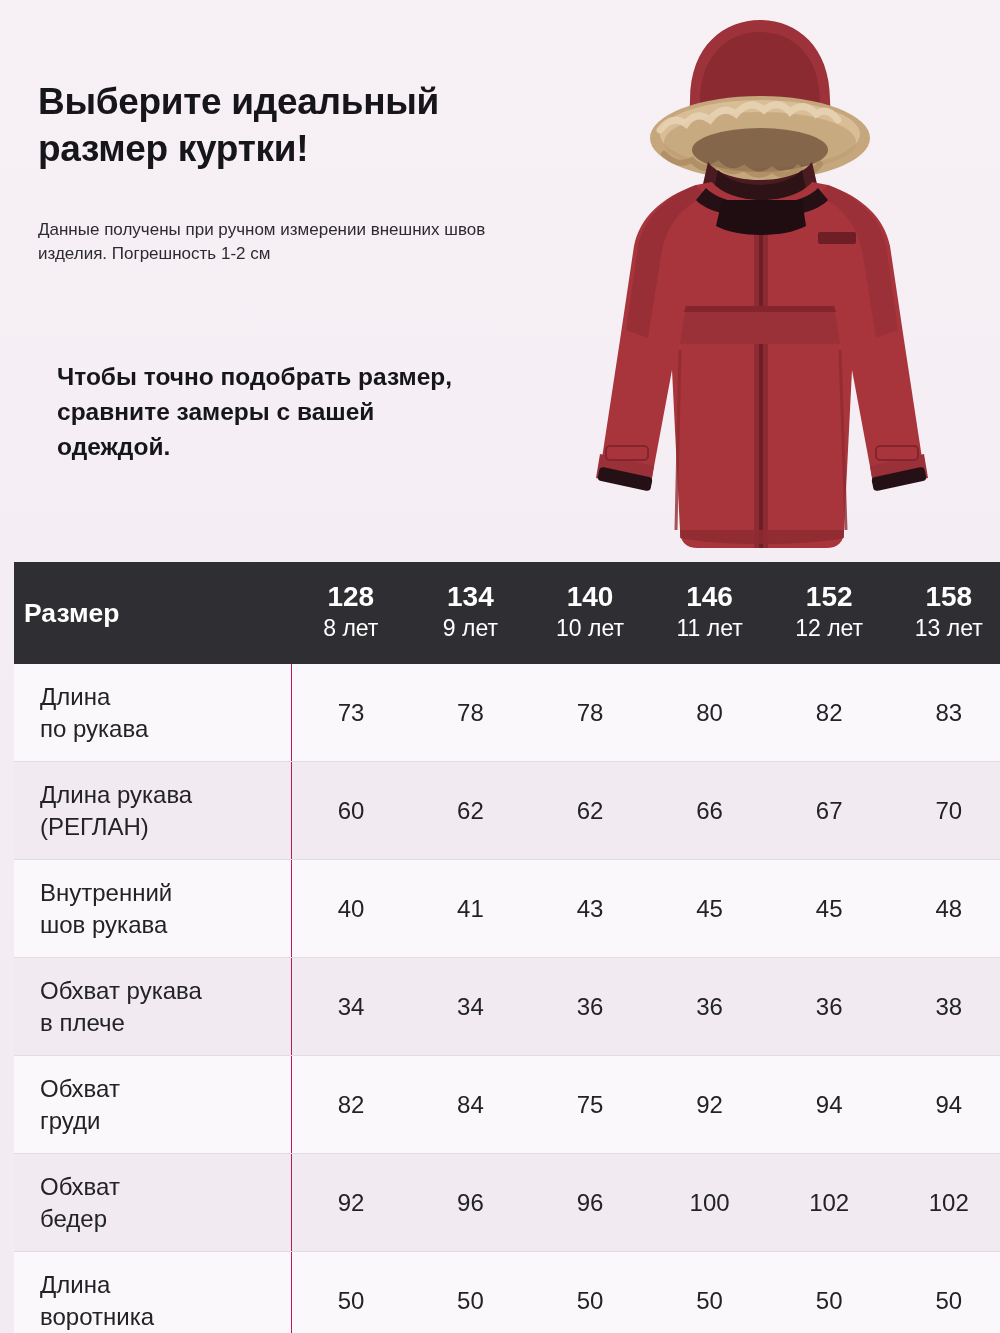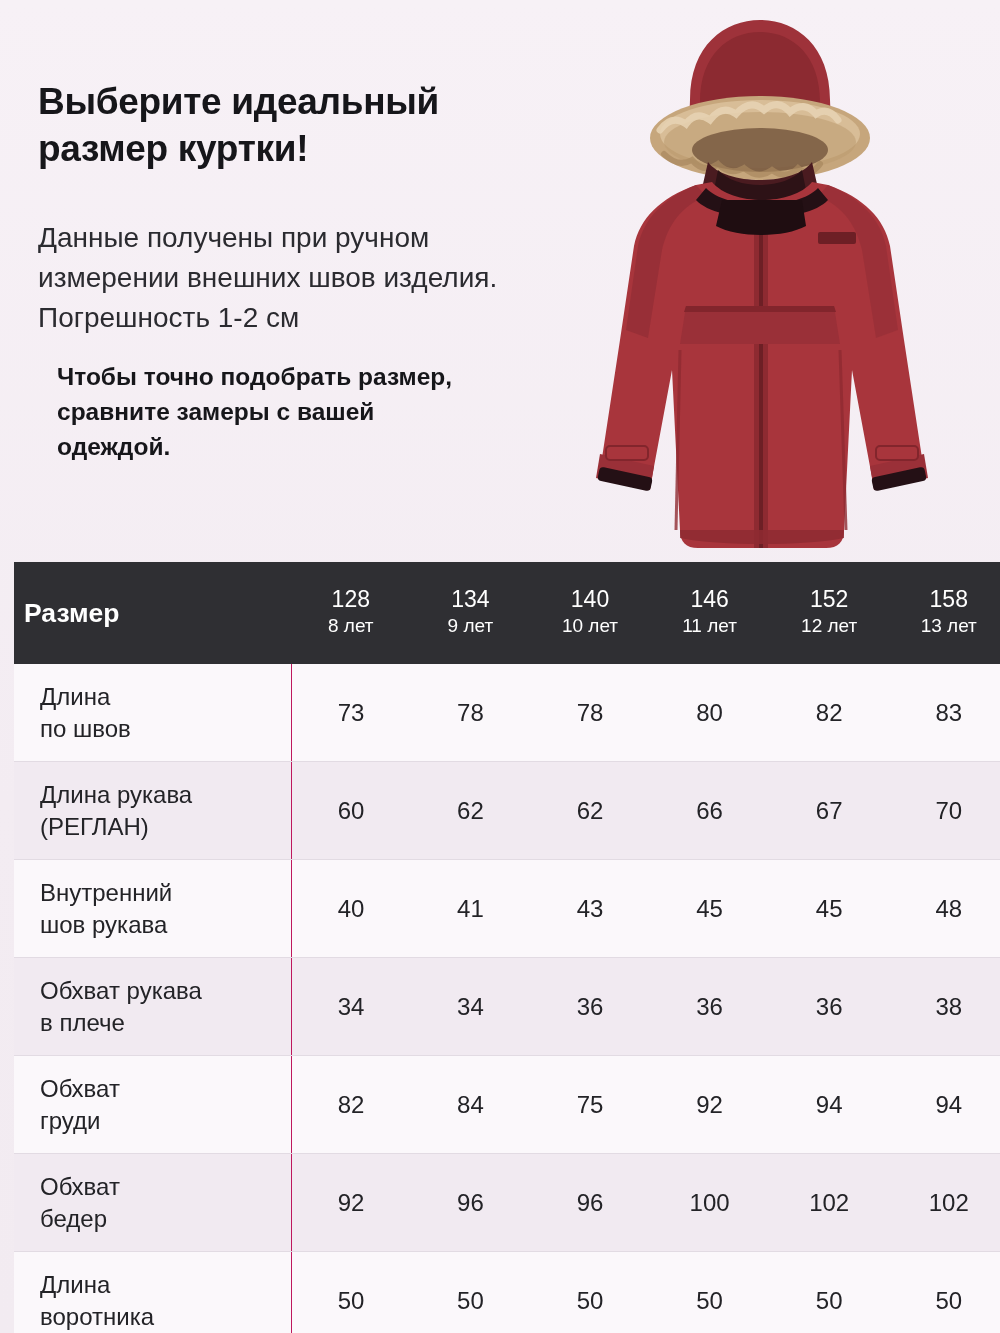--- a/index.html
+++ b/index.html
@@ -38,21 +38,21 @@
     line-height: 1.28;
     font-weight: bold;
     letter-spacing: -0.3px;
     color: #16161a;
   }
   .subtext {
     position: absolute;
     left: 38px;
     top: 218px;
     width: 470px;
-    font-size: 28px;
+    font-size: 17px;
     line-height: 1.42;
     color: #2b2b30;
   }
   .boldnote {
     position: absolute;
     left: 38px;
     top: 360px;
     width: 430px;
     font-size: 24.5px;
     line-height: 1.42;
@@ -96,27 +96,27 @@
     padding-left: 10px;
     font-size: 26.5px;
     width: 266px;
   }
   thead th.size-col {
     text-align: center;
     width: 117.6px;
   }
   .size-num {
     display: block;
-    font-size: 23px;
-    font-weight: normal;
+    font-size: 28px;
+    font-weight: bold;
     line-height: 1.08;
   }
   .size-age {
     display: block;
-    font-size: 19px;
+    font-size: 23px;
     font-weight: normal;
     line-height: 1.3;
     margin-top: 2px;
   }
   table.sizes tbody td {
     height: 95px;
     vertical-align: middle;
     font-size: 24px;
     color: #232327;
     border-bottom: 1px solid #e2dbe3;
@@ -226,21 +226,21 @@
           <th class="size-col">
             <span class="size-num">158</span>
             <span class="size-age">13 лет</span>
           </th>
         </tr>
       </thead>
       <tbody>
         <tr>
           <td class="row-label">
             <div>Длина</div>
-            <div>по швов</div>
+            <div>по рукава</div>
           </td>
           <td class="val">73</td>
           <td class="val">78</td>
           <td class="val">78</td>
           <td class="val">80</td>
           <td class="val">82</td>
           <td class="val">83</td>
         </tr>
         <tr>
           <td class="row-label">

